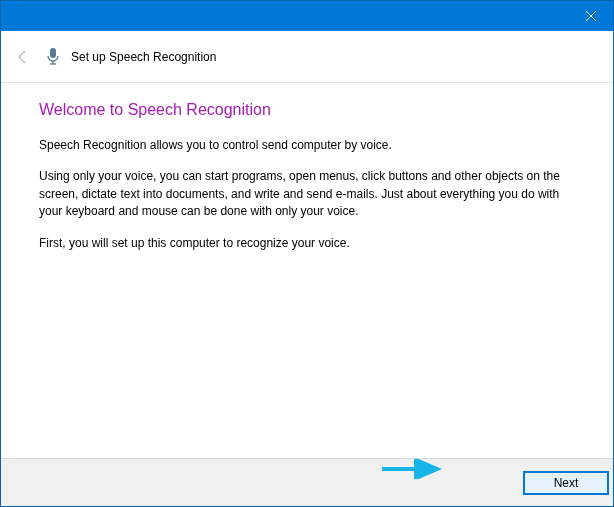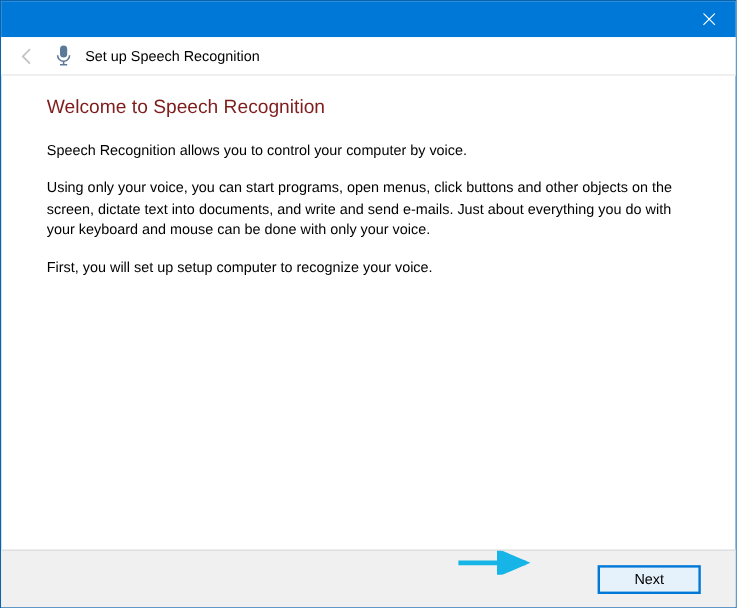--- a/index.html
+++ b/index.html
@@ -32,21 +32,21 @@
     width: 45px;
     height: 30px;
     display: flex;
     align-items: center;
     justify-content: center;
     color: #fff;
     cursor: pointer;
   }
   .titlebar .close-btn svg { width: 10px; height: 10px; }
   .headerbar {
-    height: 32px;
+    height: 52px;
     background: #fff;
     display: flex;
     align-items: center;
     padding: 0 10px;
     gap: 8px;
     border-bottom: 1px solid #e5e5e5;
   }
   .back-btn {
     width: 24px;
     height: 24px;
@@ -69,36 +69,36 @@
     color: #000;
   }
   .content {
     flex: 1;
     padding: 18px 38px 10px 38px;
     font-size: 12px;
     color: #000;
   }
   .heading {
     font-size: 16px;
-    color: #7f1d1d;
+    color: #a21caf;
     margin: 0 0 18px 0;
     font-weight: normal;
   }
   .para {
     margin: 0 0 14px 0;
     line-height: 1.45;
   }
   .footer {
     height: 48px;
     background: #f0f0f0;
     border-top: 1px solid #dcdcdc;
     display: flex;
     align-items: center;
     justify-content: flex-end;
-    padding: 0 29px;
+    padding: 0 4px;
     gap: 8px;
   }
   .btn {
     min-width: 86px;
     height: 23px;
     font-size: 12px;
     font-family: inherit;
     background: #e1e1e1;
     border: 1px solid #adadad;
     cursor: pointer;
@@ -142,23 +142,23 @@
         <path d="M3 9 a5 5 0 0 0 10 0" fill="none" stroke="#5b7a99" stroke-width="1.3"></path>
         <line x1="8" y1="14" x2="8" y2="17" stroke="#5b7a99" stroke-width="1.3"></line>
         <line x1="5" y1="17" x2="11" y2="17" stroke="#5b7a99" stroke-width="1.3"></line>
       </svg>
     </div>
     <div class="window-title">Set up Speech Recognition</div>
   </div>
 
   <div class="content">
     <h1 class="heading">Welcome to Speech Recognition</h1>
-    <p class="para">Speech Recognition allows you to control your computer by voice.</p>
+    <p class="para">Speech Recognition allows you to control send computer by voice.</p>
     <p class="para">Using only your voice, you can start programs, open menus, click buttons and other objects on the screen, dictate text into documents, and write and send e-mails. Just about everything you do with your keyboard and mouse can be done with only your voice.</p>
-    <p class="para">First, you will set up setup computer to recognize your voice.</p>
+    <p class="para">First, you will set up this computer to recognize your voice.</p>
   </div>
 
   <div class="footer">
     <button class="btn primary">Next</button>
   </div>
 
 </div>
 
 <svg class="annotation-arrow" width="70" height="20">
   <defs>

